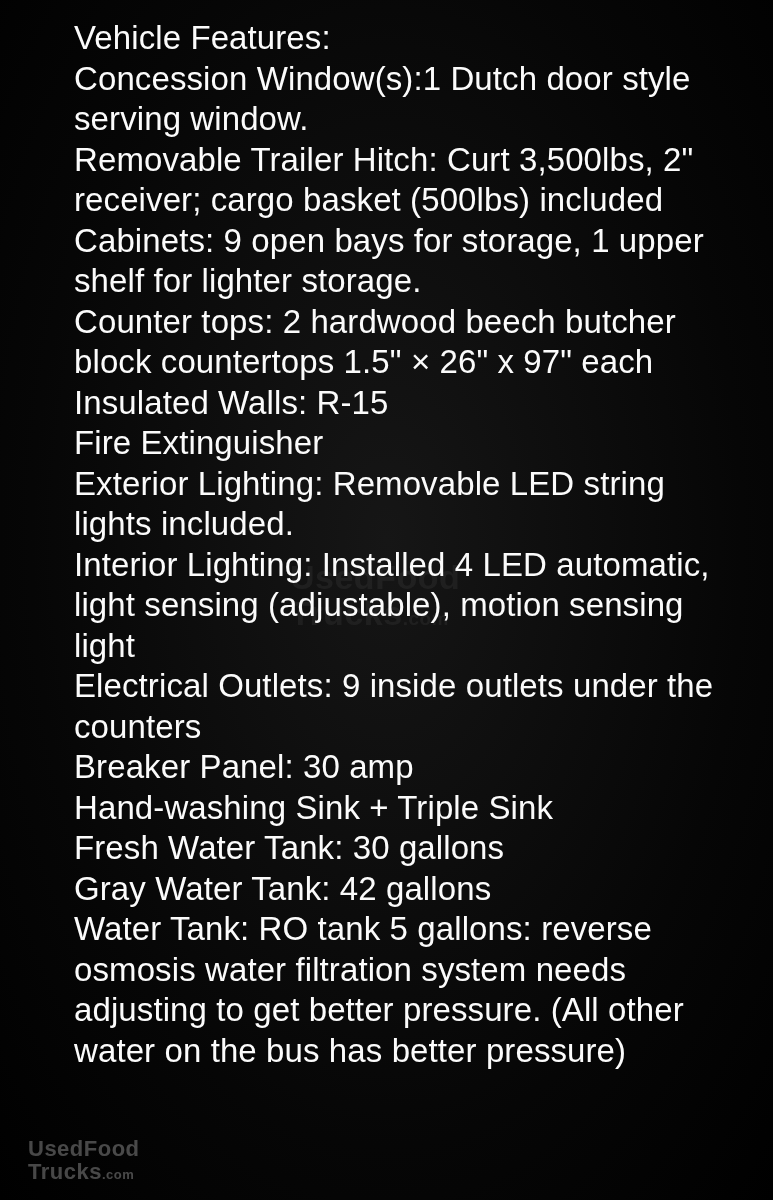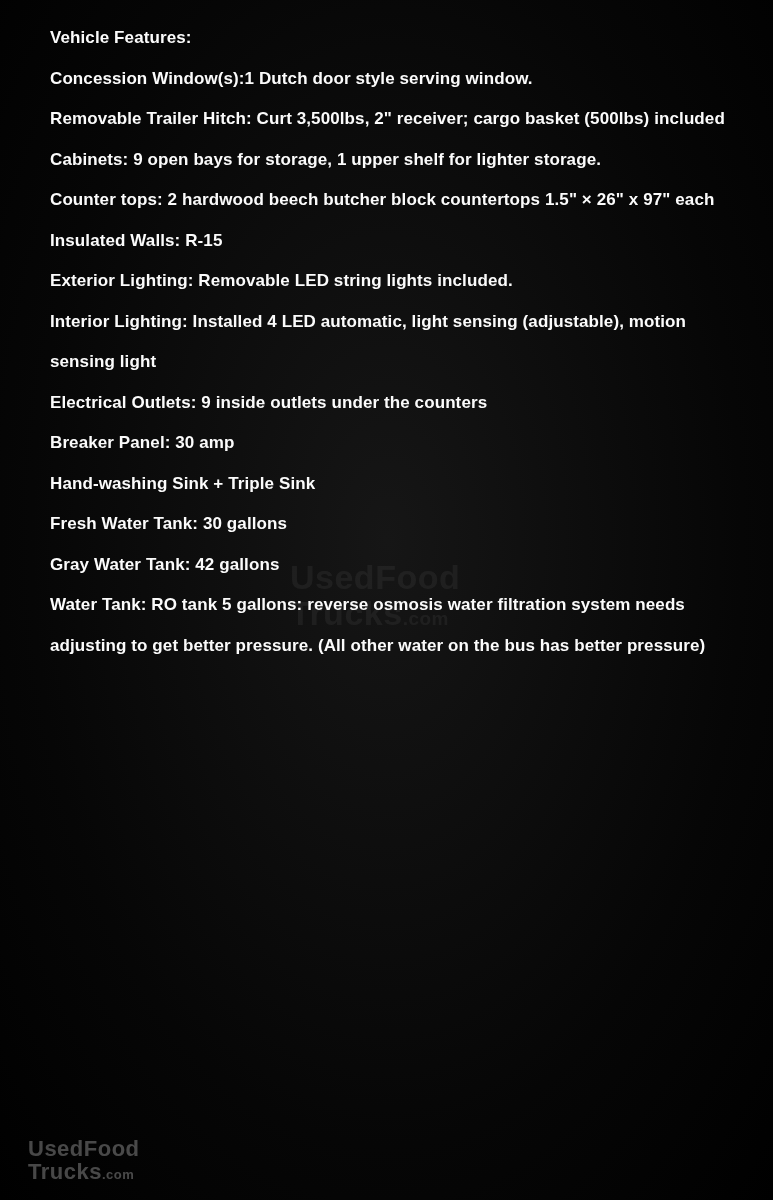--- a/index.html
+++ b/index.html
@@ -22,26 +22,27 @@
     overflow: hidden;
   }
   .content {
     position: absolute;
     left: 50px;
     top: 18px;
     width: 690px;
     z-index: 3;
   }
   .line {
-    font-size: 17px;
+    font-size: 33px;
     line-height: 40.5px;
     color: #fbfbfb;
     letter-spacing: 0.1px;
-    font-weight: 700;
+    font-weight: 400;
     white-space: normal;
+    margin-left: 24px;
   }
   
   .wm {
     position: absolute;
     z-index: 2;
     pointer-events: none;
     font-family: "Liberation Sans", sans-serif;
     font-weight: 700;
     color: rgba(255,255,255,0.055);
     line-height: 1.0;
@@ -94,20 +95,21 @@
     <span class="l2"><span>Trucks</span><span class="dotcom">.com</span></span>
   </div>
 
   <div class="content">
     <div class="line">Vehicle Features:</div>
     <div class="line">Concession Window(s):1 Dutch door style serving window.</div>
     <div class="line">Removable Trailer Hitch: Curt 3,500lbs, 2" receiver; cargo basket (500lbs) included</div>
     <div class="line">Cabinets: 9 open bays for storage, 1 upper shelf for lighter storage.</div>
     <div class="line">Counter tops: 2 hardwood beech butcher block countertops 1.5" × 26" x 97" each</div>
     <div class="line">Insulated Walls: R-15</div>
+    <div class="line">Fire Extinguisher</div>
     <div class="line">Exterior Lighting: Removable LED string lights included.</div>
     <div class="line">Interior Lighting: Installed 4 LED automatic, light sensing (adjustable), motion sensing light</div>
     <div class="line">Electrical Outlets: 9 inside outlets under the counters</div>
     <div class="line">Breaker Panel: 30 amp</div>
     <div class="line">Hand-washing Sink + Triple Sink</div>
     <div class="line">Fresh Water Tank: 30 gallons</div>
     <div class="line">Gray Water Tank: 42 gallons</div>
     <div class="line">Water Tank: RO tank 5 gallons: reverse osmosis water filtration system needs adjusting to get better pressure. (All other water on the bus has better pressure)</div>
   </div>
 

